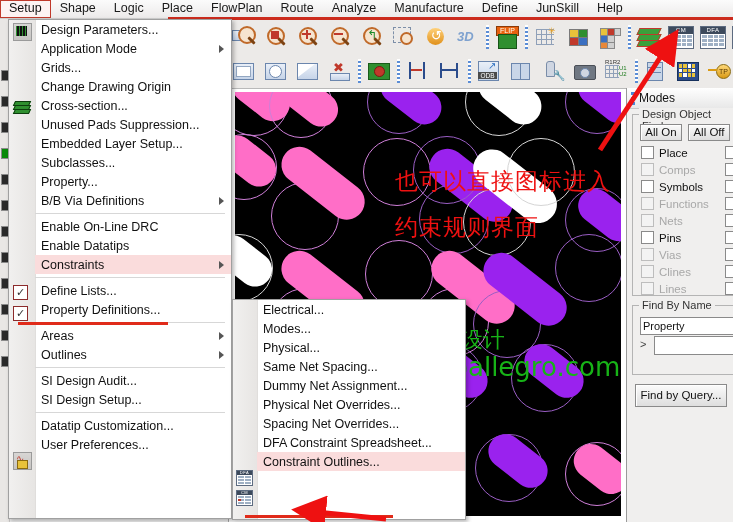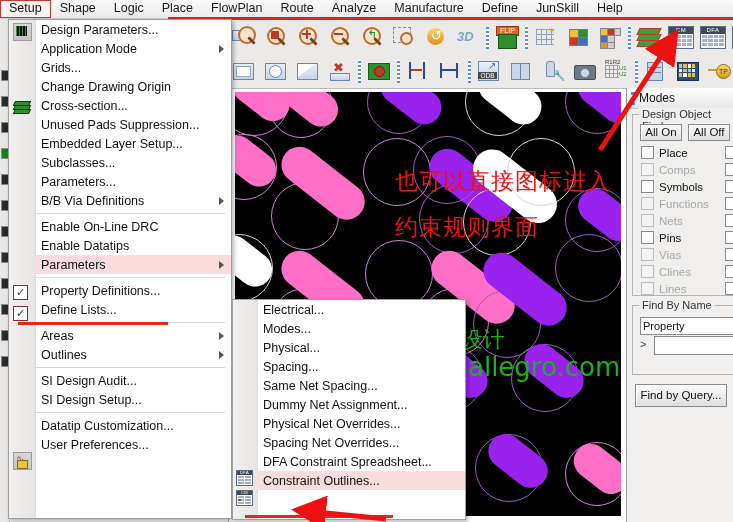--- a/index.html
+++ b/index.html
@@ -554,43 +554,43 @@
         <div class="row">
           <span>Unused Pads Suppression...</span>
         </div>
         <div class="row">
           <span>Embedded Layer Setup...</span>
         </div>
         <div class="row">
           <span>Subclasses...</span>
         </div>
         <div class="row">
-          <span>Parameters...</span>
+          <span>Property...</span>
         </div>
         <div class="row">
           <span>B/B Via Definitions</span>
           <span class="arrow"></span>
         </div>
         <div class="divider"></div>
         <div class="row">
           <span>Enable On-Line DRC</span>
         </div>
         <div class="row">
           <span>Enable Datatips</span>
         </div>
         <div class="row hl">
-          <span>Parameters</span>
+          <span>Constraints</span>
           <span class="arrow"></span>
         </div>
         <div class="divider"></div>
         <div class="row">
+          <span>Define Lists...</span>
+        </div>
+        <div class="row">
           <span>Property Definitions...</span>
-        </div>
-        <div class="row">
-          <span>Define Lists...</span>
         </div>
         <div class="divider"></div>
         <div class="row">
           <span>Areas</span>
           <span class="arrow"></span>
         </div>
         <div class="row">
           <span>Outlines</span>
           <span class="arrow"></span>
         </div>
@@ -633,23 +633,20 @@
     <div class="gutter"></div>
     <div class="mlist" id="sub-list">
         <div class="row">
           <span>Electrical...</span>
         </div>
         <div class="row">
           <span>Modes...</span>
         </div>
         <div class="row">
           <span>Physical...</span>
-        </div>
-        <div class="row">
-          <span>Spacing...</span>
         </div>
         <div class="row">
           <span>Same Net Spacing...</span>
         </div>
         <div class="row">
           <span>Dummy Net Assignment...</span>
         </div>
         <div class="row">
           <span>Physical Net Overrides...</span>
         </div>

